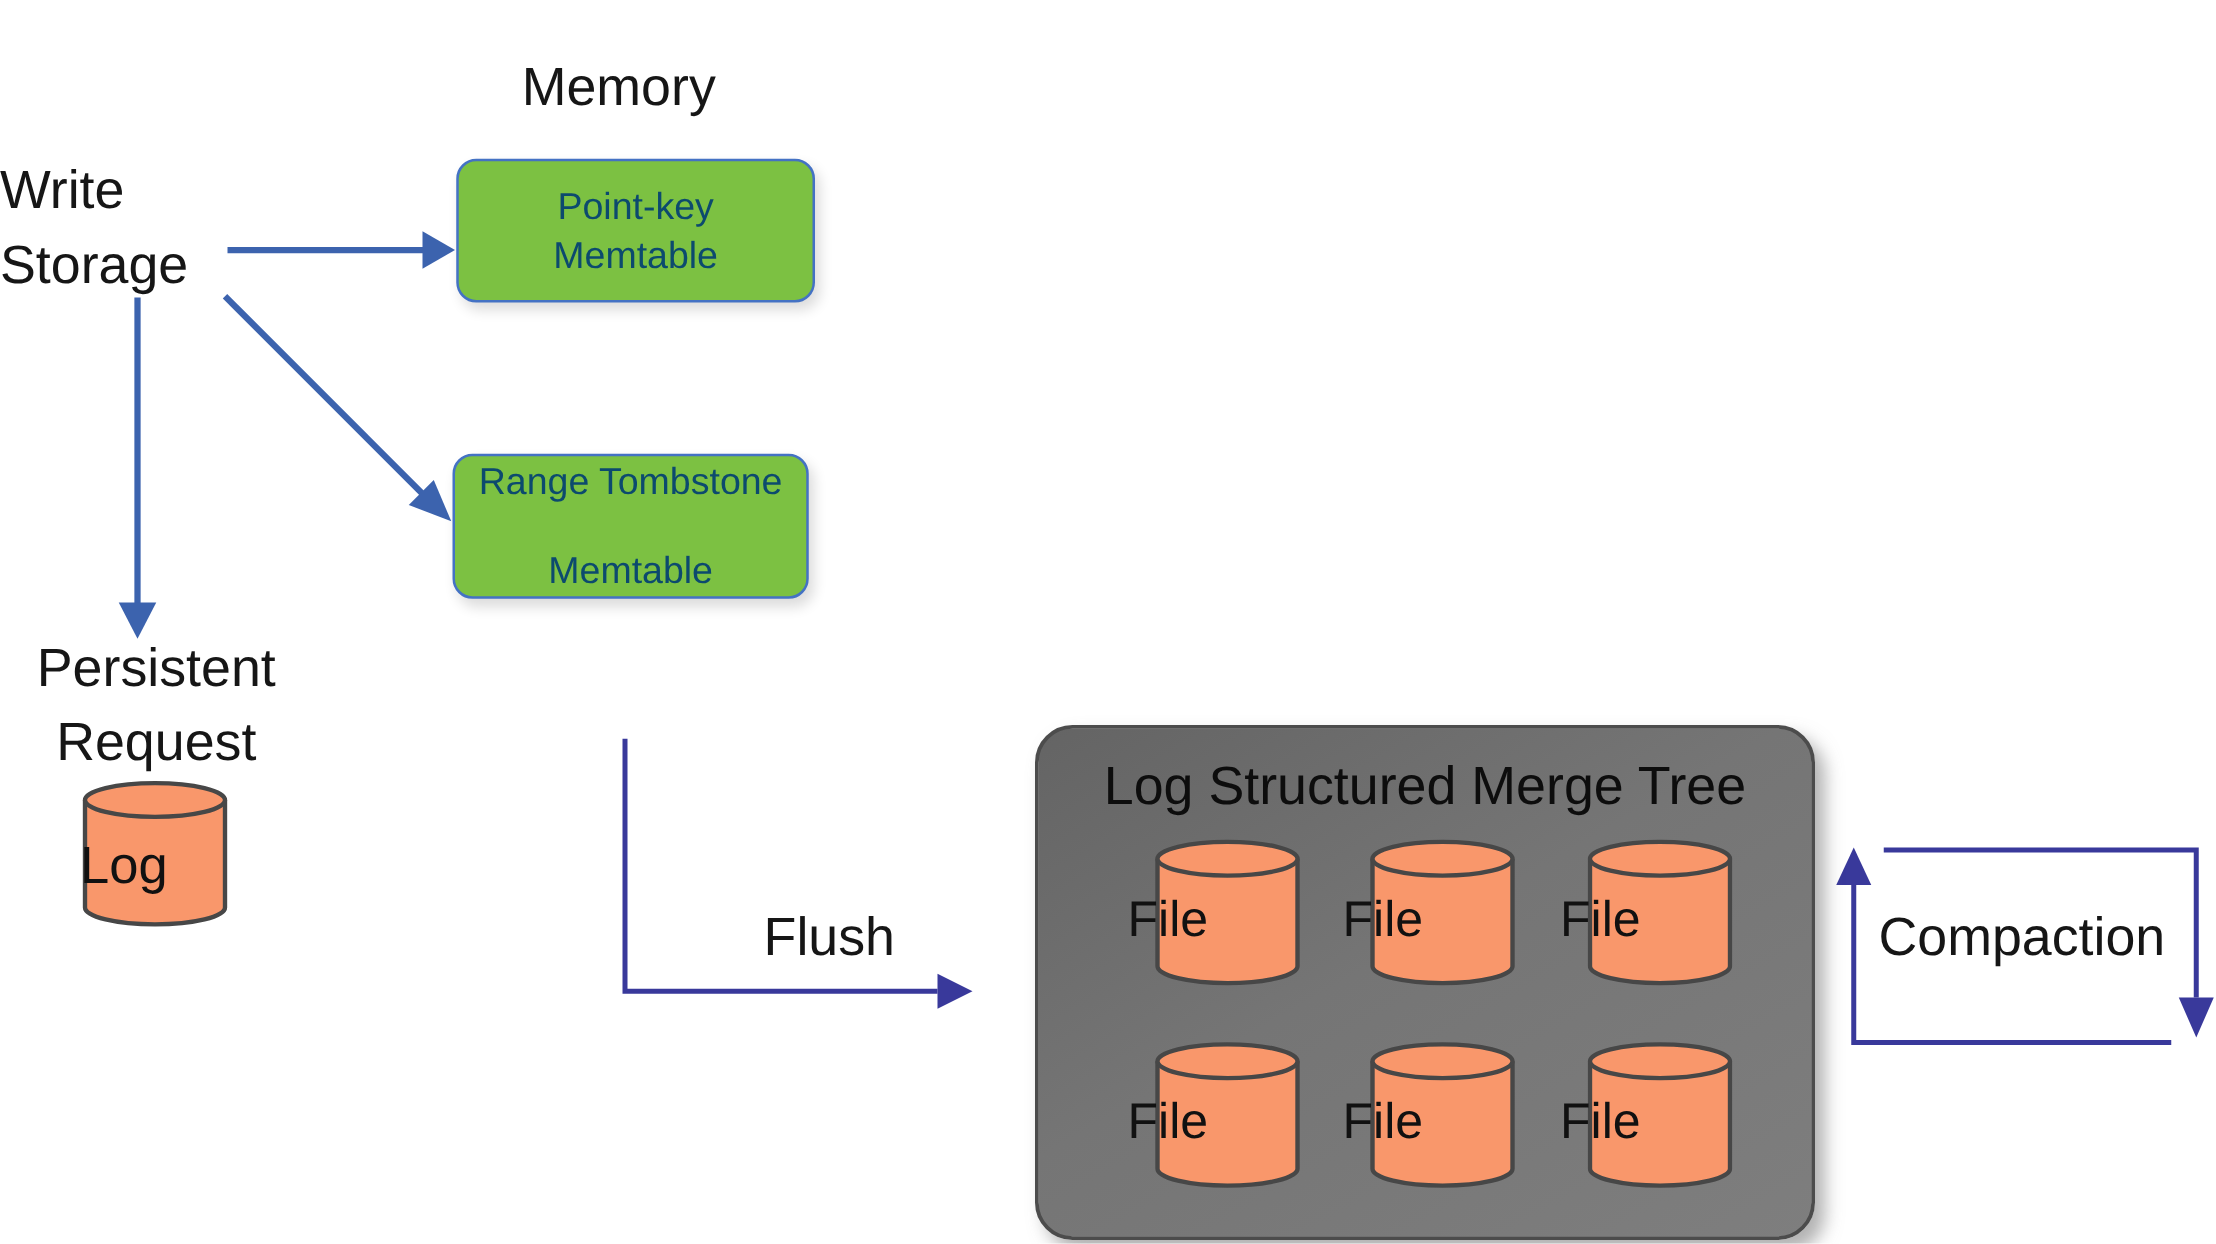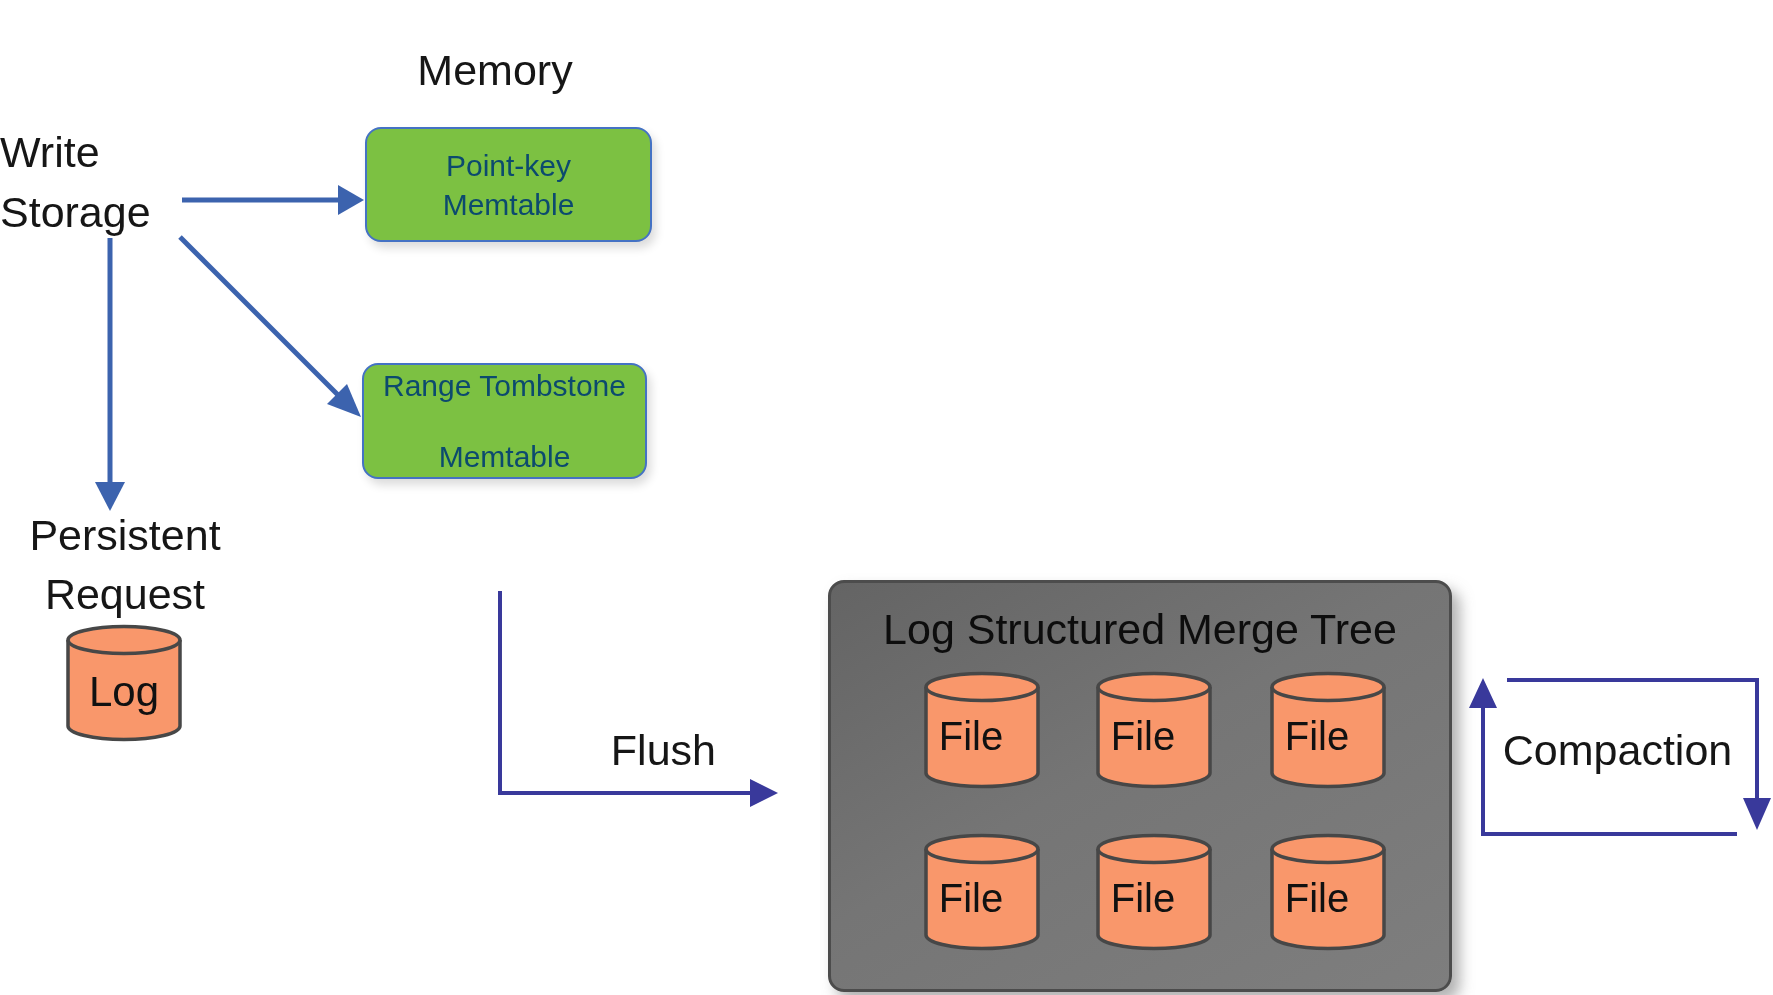--- a/index.html
+++ b/index.html
@@ -23,30 +23,30 @@
     color:#0c4a6e; font-size:30px; line-height:39px;
     display:flex; flex-direction:column; justify-content:center; align-items:center;
     text-align:center; box-shadow:4px 6px 10px rgba(0,0,0,0.14);
   }
   .box1 { left:365px; top:127px; width:283px; height:111px; }
   .box2 { left:362px; top:363px; width:281px; height:112px;gap:32px; }
 
   .lsm-box {
     position:absolute; left:828px; top:580px; width:618px; height:406px;
     background:linear-gradient(150deg,#646464 0%,#757575 45%,#7e7e7e 100%);
-    border:3px solid #4c4c4c; border-radius:16px;
+    border:3px solid #4c4c4c; border-radius:30px;
     box-shadow:8px 9px 14px rgba(115,115,115,0.55);
   }
   .lsm-title { position:absolute; left:0; right:0; top:22px; text-align:center; font-size:43px; color:#0d0d0d; }
 
   .cylinder { position:absolute; }
   .cylinder svg { display:block; width:100%; height:100%; }
   .cyl-label {
     position:absolute; left:0; right:0; top:55%; transform:translateY(-50%);
-    text-align:center; font-size:40px; color:#111111;
+    text-align:left; font-size:40px; color:#111111;
   }
   .log-cyl { left:64px; top:624px; width:120px; height:118px; }
   .log-cyl .cyl-label { font-size:42px; top:58%; }
   .file-cyl { width:116px; height:118px;padding-left:22px; }
   .f1 { left:71px;  top:88px;  }
   .f2 { left:243px; top:88px;  }
   .f3 { left:417px; top:88px;  }
   .f4 { left:71px;  top:250px; }
   .f5 { left:243px; top:250px; }
   .f6 { left:417px; top:250px; }

